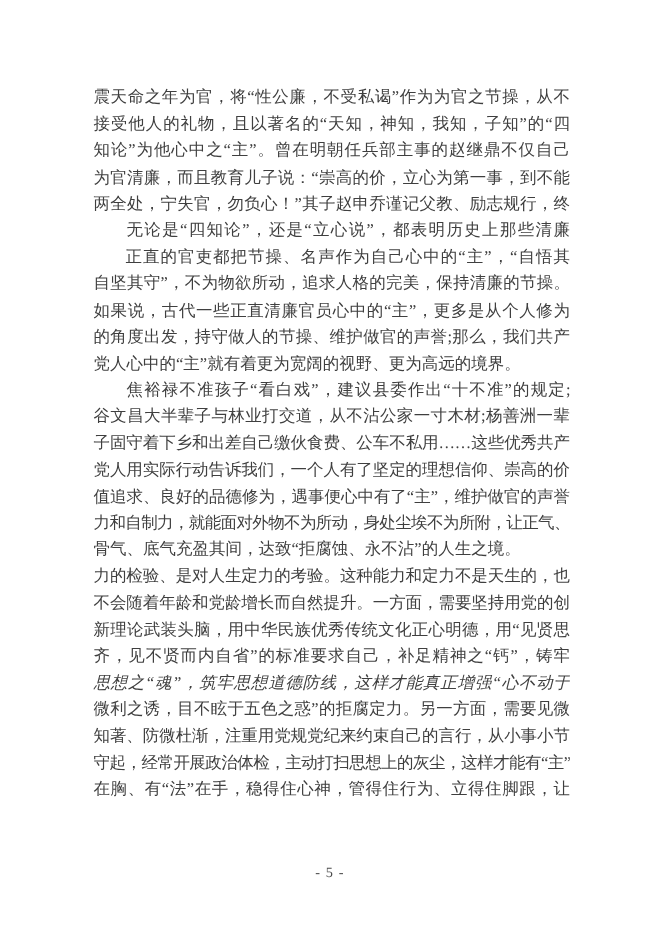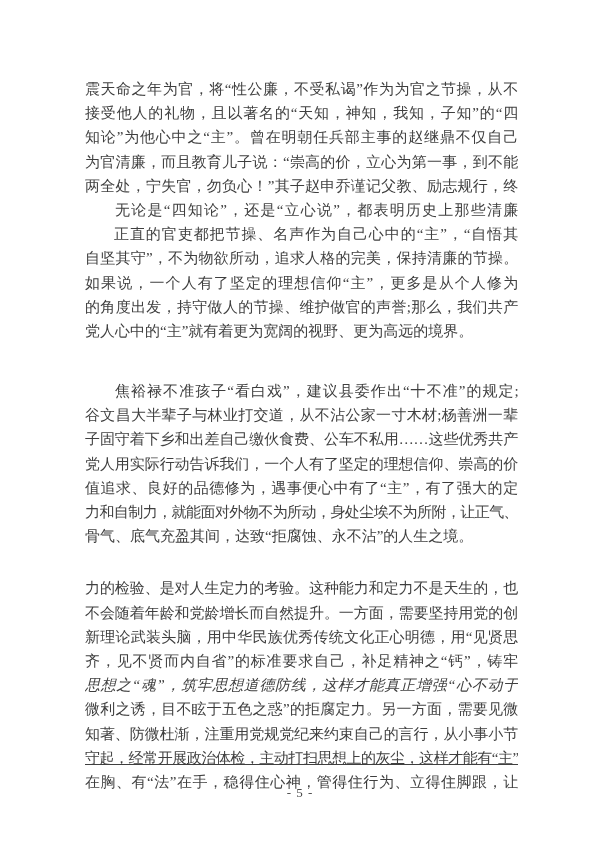--- a/index.html
+++ b/index.html
@@ -51,41 +51,41 @@
         <div class="line" style="letter-spacing: -0.14px;">震天命之年为官，将“性公廉，不受私谒”作为为官之节操，从不</div>
         <div class="line" style="letter-spacing: -0.14px;">接受他人的礼物，且以著名的“天知，神知，我知，子知”的“四</div>
         <div class="line" style="letter-spacing: -0.14px;">知论”为他心中之“主”。曾在明朝任兵部主事的赵继鼎不仅自己</div>
         <div class="line" style="letter-spacing: -0.14px;">为官清廉，而且教育儿子说：“崇高的价，立心为第一事，到不能</div>
         <div class="line" style="letter-spacing: -0.14px;">两全处，宁失官，勿负心！”其子赵申乔谨记父教、励志规行，终</div>
       </div>
       <div class="paragraph">
         <div class="line indent" style="letter-spacing: -0.15px;">无论是“四知论”，还是“立心说”，都表明历史上那些清廉</div>
         <div class="line" style="letter-spacing: -0.14px; margin-left: 29px;">正直的官吏都把节操、名声作为自己心中的“主”，“自悟其过，</div>
         <div class="line" style="letter-spacing: -0.14px;">自坚其守”，不为物欲所动，追求人格的完美，保持清廉的节操。</div>
-        <div class="line" style="letter-spacing: -0.14px;">如果说，一个人有了坚定的理想信仰“主”，更多是从个人修为</div>
+        <div class="line" style="letter-spacing: -0.14px;">如果说，古代一些正直清廉官员心中的“主”，更多是从个人修为</div>
         <div class="line" style="letter-spacing: -0.14px;">的角度出发，持守做人的节操、维护做官的声誉;那么，我们共产</div>
         <div class="line flush">党人心中的“主”就有着更为宽阔的视野、更为高远的境界。</div>
       </div>
       <div class="paragraph">
-        <div class="line indent" style="letter-spacing: -0.68px; margin-top: 36px;">焦裕禄不准孩子“看白戏”，建议县委作出“十不准”的规定;</div>
+        <div class="line indent" style="letter-spacing: -0.68px;">焦裕禄不准孩子“看白戏”，建议县委作出“十不准”的规定;</div>
         <div class="line" style="letter-spacing: -0.14px;">谷文昌大半辈子与林业打交道，从不沾公家一寸木材;杨善洲一辈</div>
         <div class="line" style="letter-spacing: -0.14px;">子固守着下乡和出差自己缴伙食费、公车不私用……这些优秀共产</div>
         <div class="line" style="letter-spacing: -0.14px;">党人用实际行动告诉我们，一个人有了坚定的理想信仰、崇高的价</div>
-        <div class="line" style="letter-spacing: -0.14px;">值追求、良好的品德修为，遇事便心中有了“主”，有了强大的定</div>
+        <div class="line" style="letter-spacing: -0.14px;">值追求、良好的品德修为，遇事便心中有了“主”，维护做官的声誉</div>
         <div class="line" style="letter-spacing: -0.63px;">力和自制力，就能面对外物不为所动，身处尘埃不为所附，让正气、</div>
         <div class="line flush">骨气、底气充盈其间，达致“拒腐蚀、永不沾”的人生之境。</div>
       </div>
       <div class="paragraph">
-        <div class="line" style="letter-spacing: -0.14px; margin-top: 28px;">力的检验、是对人生定力的考验。这种能力和定力不是天生的，也</div>
+        <div class="line" style="letter-spacing: -0.14px;">力的检验、是对人生定力的考验。这种能力和定力不是天生的，也</div>
         <div class="line" style="letter-spacing: -0.14px;">不会随着年龄和党龄增长而自然提升。一方面，需要坚持用党的创</div>
         <div class="line" style="letter-spacing: -0.14px;">新理论武装头脑，用中华民族优秀传统文化正心明德，用“见贤思</div>
         <div class="line" style="letter-spacing: -0.14px;">齐，见不贤而内自省”的标准要求自己，补足精神之“钙”，铸牢</div>
         <div class="line" style="letter-spacing: -0.14px; font-style: italic;">思想之“魂”，筑牢思想道德防线，这样才能真正增强“心不动于</div>
         <div class="line" style="letter-spacing: -0.14px;">微利之诱，目不眩于五色之惑”的拒腐定力。另一方面，需要见微</div>
         <div class="line" style="letter-spacing: -0.14px;">知著、防微杜渐，注重用党规党纪来约束自己的言行，从小事小节</div>
-        <div class="line" style="letter-spacing: -1.1px; text-decoration: underline;">守起，经常开展政治体检，主动打扫思想上的灰尘，这样才能有“主”</div>
+        <div class="line" style="letter-spacing: -1.1px;">守起，经常开展政治体检，主动打扫思想上的灰尘，这样才能有“主”</div>
         <div class="line" style="letter-spacing: -0.14px;">在胸、有“法”在手，稳得住心神，管得住行为、立得住脚跟，让</div>
       </div>
     </div>
   <div class="footer">
     <span>- 5 -</span>
   </div>
 </div>
 
 </body></html>

